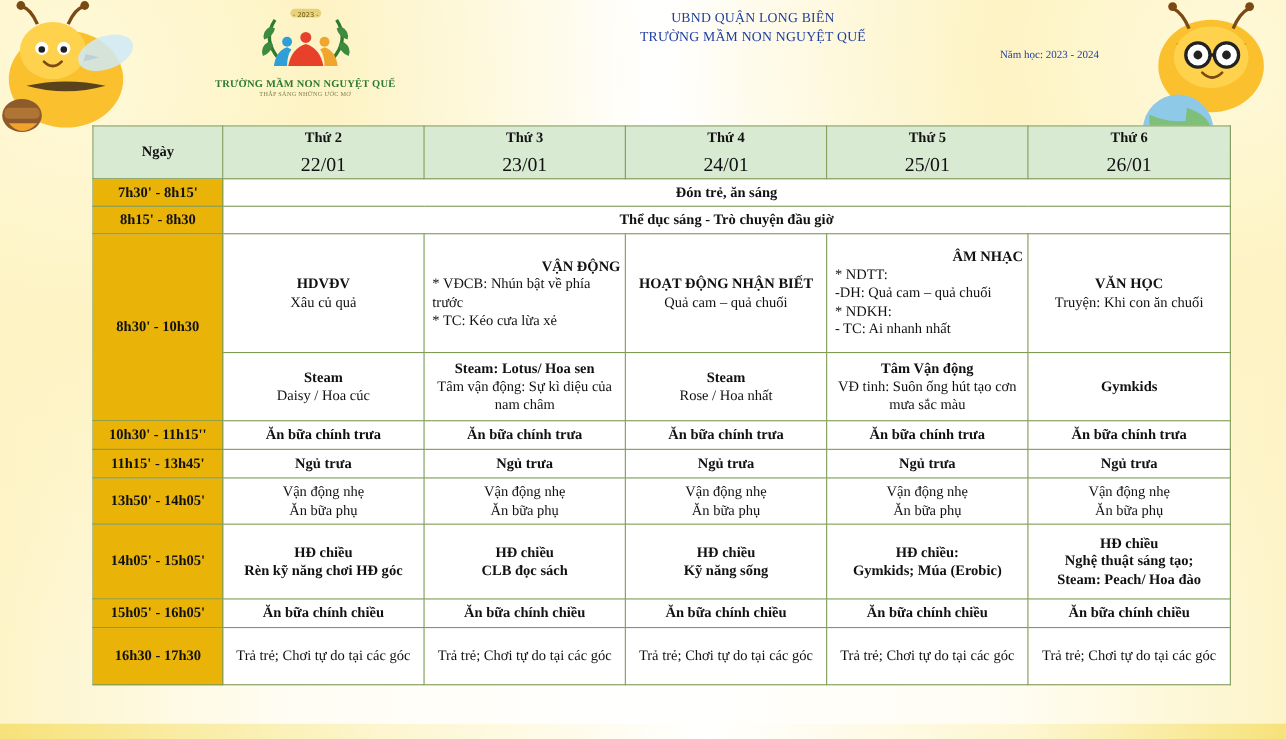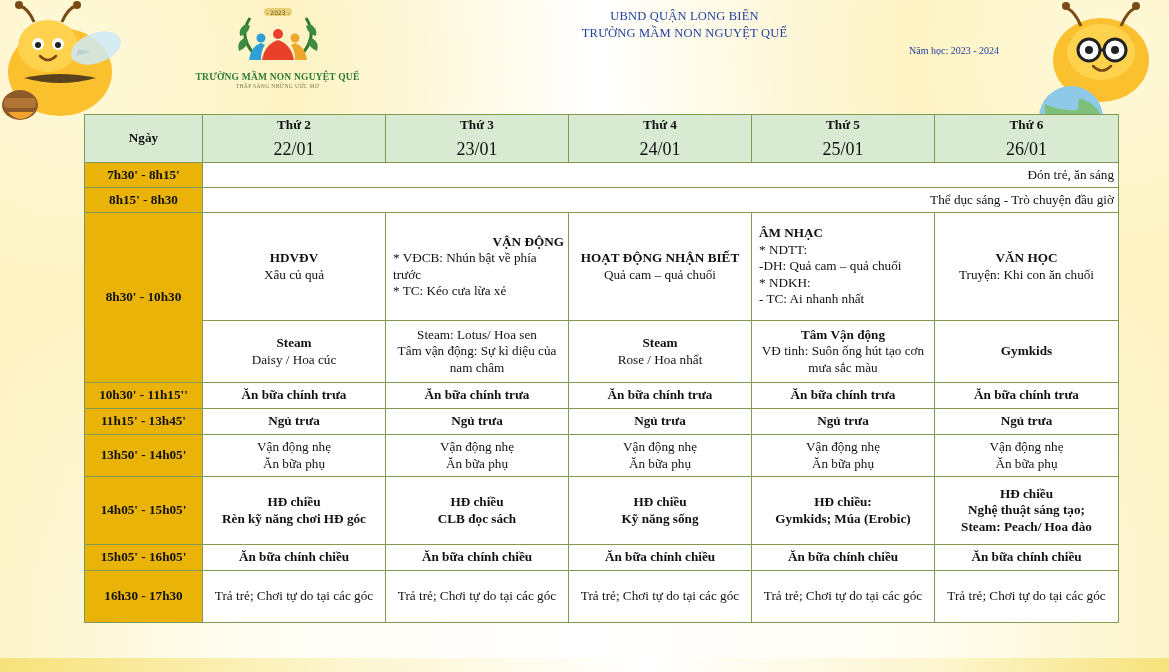--- a/index.html
+++ b/index.html
@@ -56,21 +56,21 @@
   thead th{
     background:#d9ead3;
     font-weight:bold;
     height:38px;
     font-size:13.2px;
   }
   thead th .d{font-weight:normal;font-size:18px;display:block;margin-top:4px;}
   .time-col{width:118px;font-weight:bold;background:#eab308;}
   .b{font-weight:bold;}
   .left{text-align:left;padding-left:7px;}
-  .full{font-weight:normal;text-align:right;}
+  .full{font-weight:bold;}
 </style>
 </head>
 <body>
 
 <div class="page">
 
   <div class="bee-left">
     <svg width="175" height="160" viewBox="0 0 175 160">
       <ellipse cx="60" cy="72" rx="52" ry="44" fill="#fbc02d"></ellipse>
       <path d="M30 52 q30 -8 60 0 q-30 10 -60 0z" fill="#3b2d1a" opacity=".85"></path>
@@ -197,39 +197,39 @@
         <td class="left">
           <div class="b" style="text-align:right">VẬN ĐỘNG</div>
           <div>* VĐCB: Nhún bật về phía trước</div>
           <div>* TC: Kéo cưa lừa xẻ</div>
         </td>
         <td>
           <div class="b">HOẠT ĐỘNG NHẬN BIẾT</div>
           <div>Quả cam – quả chuối</div>
         </td>
         <td class="left">
-          <div class="b" style="text-align:left">ÂM NHẠC</div>
+          <div class="b" style="text-align:right">ÂM NHẠC</div>
           <div>* NDTT:</div>
           <div>-DH: Quả cam – quả chuối</div>
           <div>* NDKH:</div>
           <div>- TC: Ai nhanh nhất</div>
         </td>
         <td>
           <div class="b">VĂN HỌC</div>
           <div>Truyện: Khi con ăn chuối</div>
         </td>
       </tr>
 
       <tr style="height:62px;">
         <td>
           <div class="b">Steam</div>
           <div>Daisy / Hoa cúc</div>
         </td>
         <td>
-          <div style="font-weight:normal;">Steam: Lotus/ Hoa sen</div>
+          <div style="font-weight:bold;">Steam: Lotus/ Hoa sen</div>
           <div>Tâm vận động: Sự kì diệu của nam châm</div>
         </td>
         <td>
           <div class="b">Steam</div>
           <div>Rose / Hoa nhất</div>
         </td>
         <td>
           <div class="b">Tâm Vận động</div>
           <div>VĐ tinh: Suôn ống hút tạo cơn mưa sắc màu</div>
         </td>

